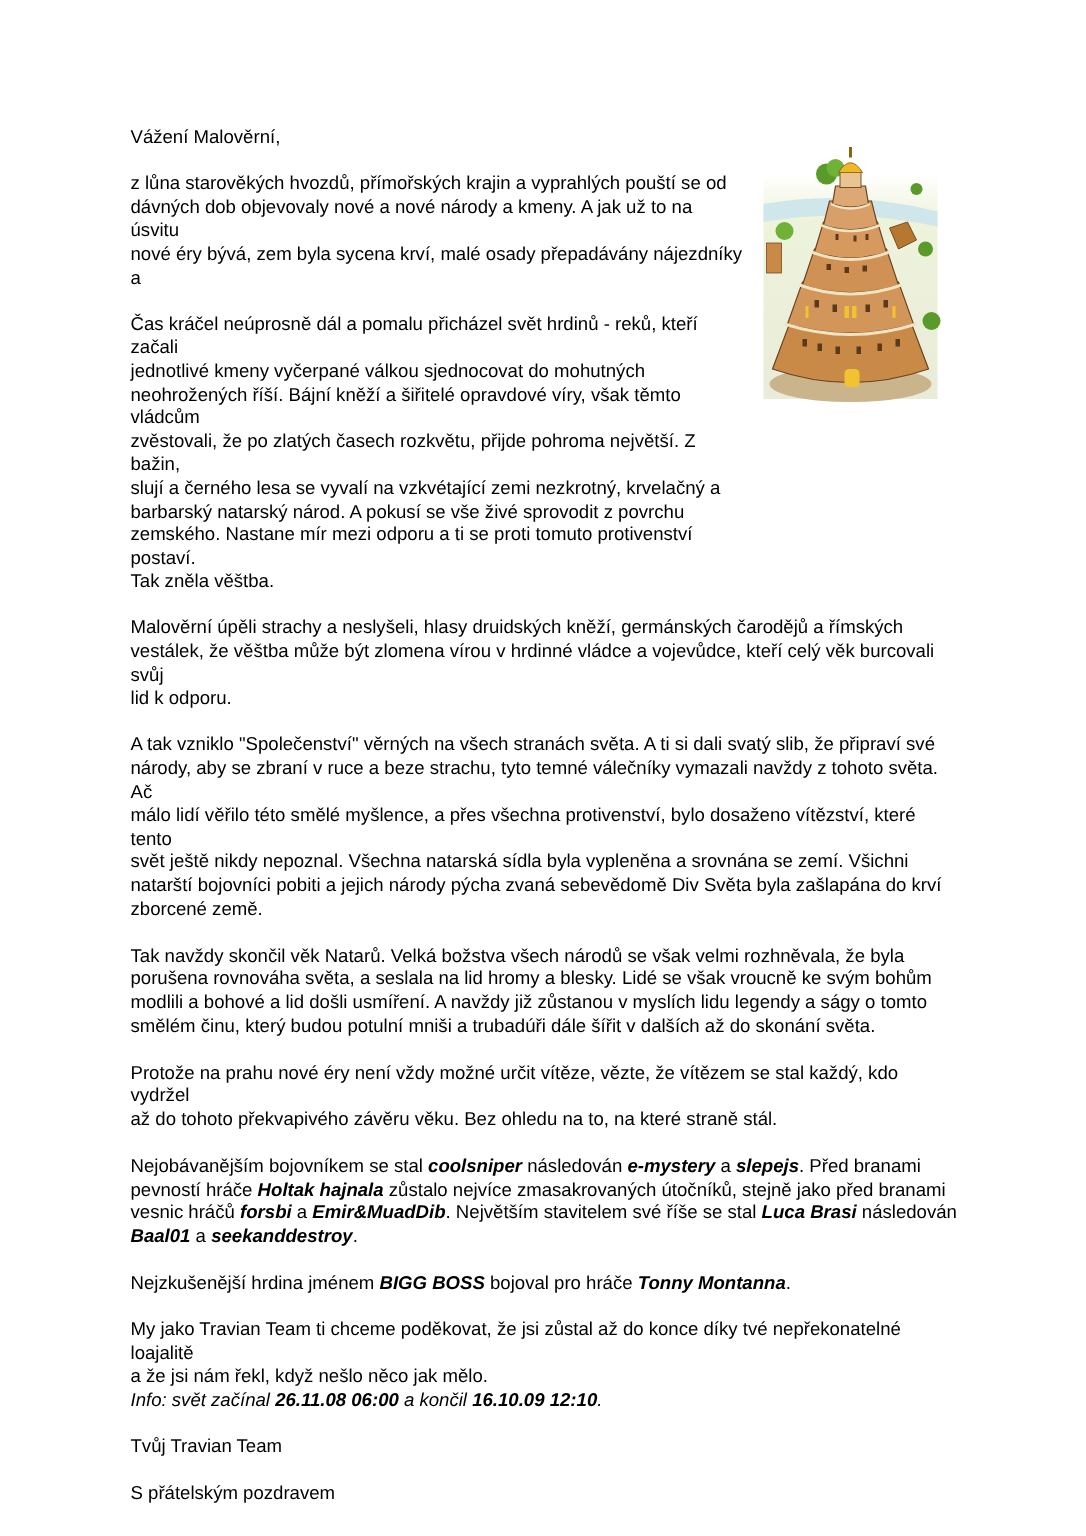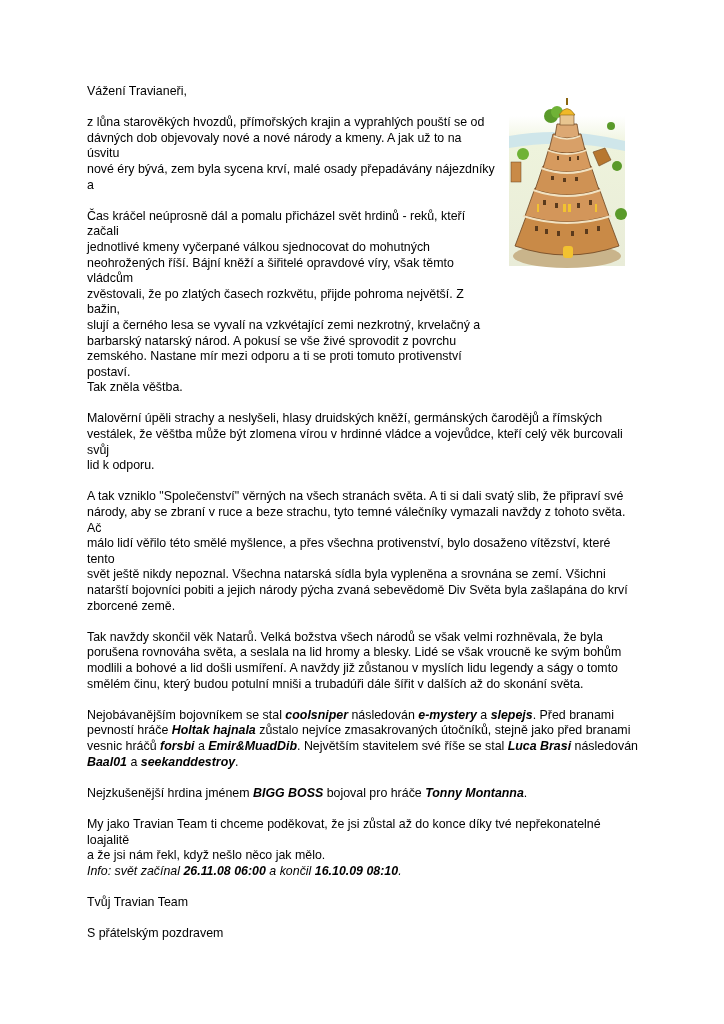--- a/index.html
+++ b/index.html
@@ -96,21 +96,21 @@
       <rect x="55" y="18" width="14" height="11" fill="#e8c590" stroke="#6b4320" stroke-width="0.6"></rect>
       <path d="M54 19 Q62 6 70 19 Z" fill="#f0b828" stroke="#8a6510" stroke-width="0.6"></path>
       <rect x="61" y="2" width="2" height="7" fill="#8a6510"></rect>
 
       <path d="M88 56 L100 52 L106 64 L94 70 Z" fill="#b7772f" stroke="#6b4320" stroke-width="0.6"></path>
 
       <rect x="6" y="66" width="10" height="20" fill="#c98a47" stroke="#6b4320" stroke-width="0.5"></rect>
     </svg>
   </div>
 
-  <p class="greeting">Vážení Travianeři,</p>
+  <p class="greeting">Vážení Malověrní,</p>
 
   <p class="wrap-para">
     <span>z lůna starověkých hvozdů, přímořských krajin a vyprahlých pouští se od</span><br>
     <span>dávných dob objevovaly nové a nové národy a kmeny. A jak už to na úsvitu</span><br>
     <span>nové éry bývá, zem byla sycena krví, malé osady přepadávány nájezdníky a</span><br>
   </p>
 
   <p class="wrap-para">
     <span>Čas kráčel neúprosně dál a pomalu přicházel svět hrdinů - reků, kteří začali</span><br>
     <span>jednotlivé kmeny vyčerpané válkou sjednocovat do mohutných</span><br>
@@ -137,27 +137,31 @@
     <span>zborcené země.</span>
   </p>
 
   <p>
     <span>Tak navždy skončil věk Natarů. Velká božstva všech národů se však velmi rozhněvala, že byla</span><br>
     <span>porušena rovnováha světa, a seslala na lid hromy a blesky. Lidé se však vroucně ke svým bohům</span><br>
     <span>modlili a bohové a lid došli usmíření. A navždy již zůstanou v myslích lidu legendy a ságy o tomto</span><br>
     <span>smělém činu, který budou potulní mniši a trubadúři dále šířit v dalších až do skonání světa.</span>
   </p>
 
+  <p>
+    <span>Protože na prahu nové éry není vždy možné určit vítěze, vězte, že vítězem se stal každý, kdo vydržel</span><br>
+    <span>až do tohoto překvapivého závěru věku. Bez ohledu na to, na které straně stál.</span>
+  </p>
 
   <p><span>Nejobávanějším bojovníkem se stal </span><span class="bi">coolsniper</span><span> následován </span><span class="bi">e-mystery</span><span> a </span><span class="bi">slepejs</span><span>. Před branami pevností hráče </span><span class="bi">Holtak hajnala</span><span> zůstalo nejvíce zmasakrovaných útočníků, stejně jako před branami vesnic hráčů </span><span class="bi">forsbi</span><span> a </span><span class="bi">Emir&amp;MuadDib</span><span>. Největším stavitelem své říše se stal </span><span class="bi">Luca Brasi</span><span> následován </span><span class="bi">Baal01</span><span> a </span><span class="bi">seekanddestroy</span><span>.</span></p>
 
   <p><span>Nejzkušenější hrdina jménem </span><span class="bi">BIGG BOSS</span><span> bojoval pro hráče </span><span class="bi">Tonny Montanna</span><span>.</span></p>
 
   <p>
     <span>My jako Travian Team ti chceme poděkovat, že jsi zůstal až do konce díky tvé nepřekonatelné loajalitě</span><br>
     <span>a že jsi nám řekl, když nešlo něco jak mělo.</span><br>
-    <span class="i"><span>Info: svět začínal </span><span class="bi">26.11.08 06:00</span><span> a končil </span><span class="bi">16.10.09 08:10</span><span>.</span></span>
+    <span class="i"><span>Info: svět začínal </span><span class="bi">26.11.08 06:00</span><span> a končil </span><span class="bi">16.10.09 12:10</span><span>.</span></span>
   </p>
 
   <p>Tvůj Travian Team</p>
 
   <p>S přátelským pozdravem</p>
 </div>
 
 </body></html>

